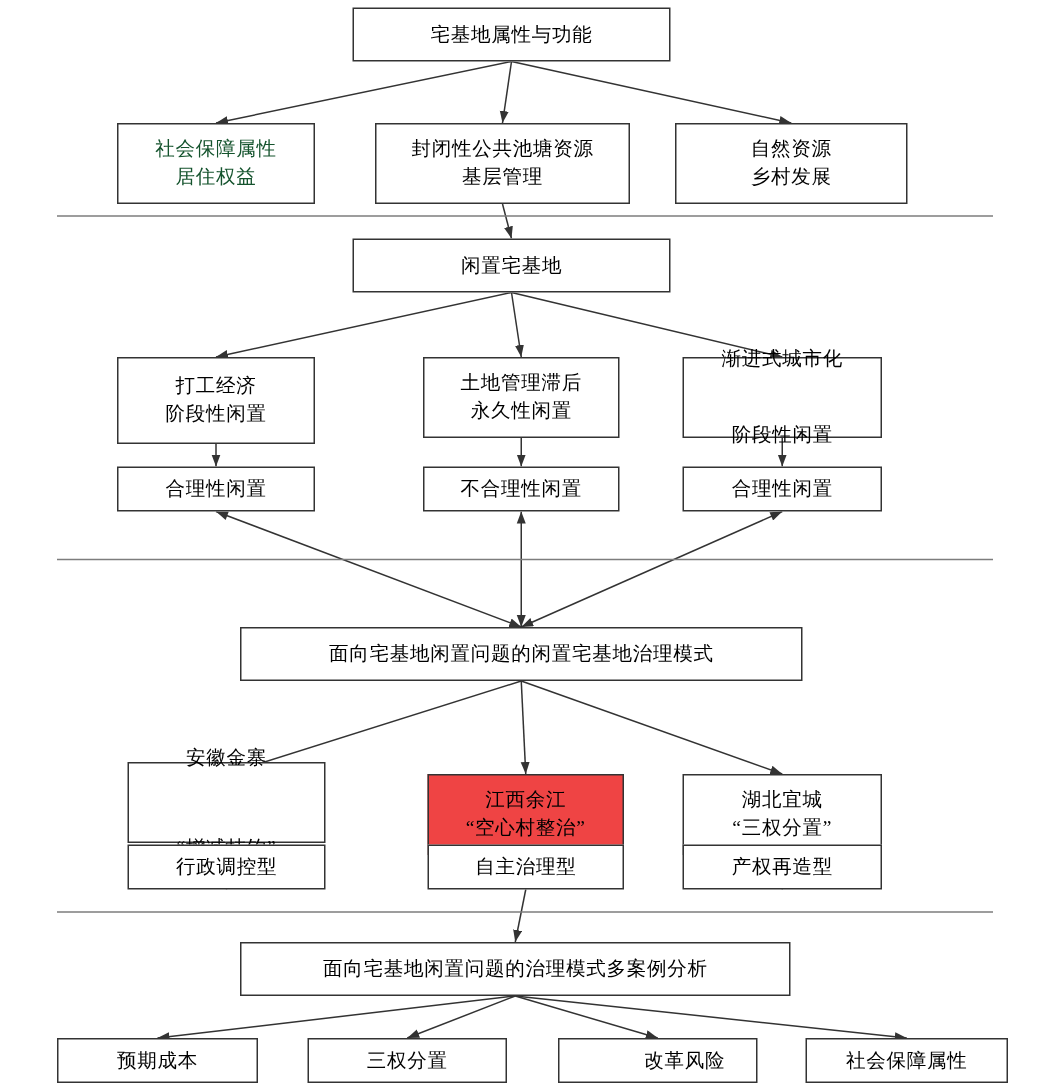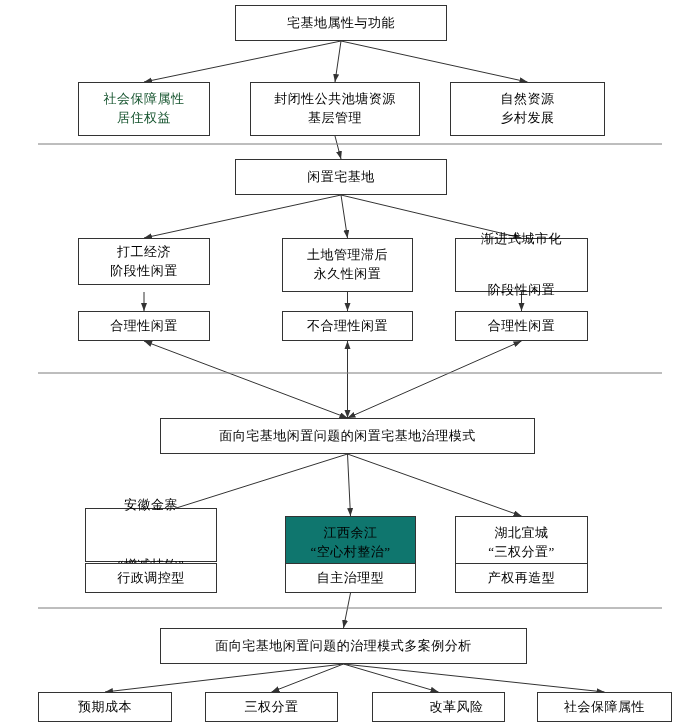--- a/index.html
+++ b/index.html
@@ -104,21 +104,21 @@
         <span class="line">封闭性公共池塘资源</span>
         <span class="line">基层管理</span>
       </div>
       <div class="node" style="left: 450px; top: 82px; width: 155px; height: 54px; border-color: rgb(51, 51, 51); background: rgb(255, 255, 255); color: rgb(0, 0, 0);">
         <span class="line">自然资源</span>
         <span class="line">乡村发展</span>
       </div>
       <div class="node" style="left: 235px; top: 159px; width: 212px; height: 36px; border-color: rgb(51, 51, 51); background: rgb(255, 255, 255); color: rgb(0, 0, 0);">
         <span class="line">闲置宅基地</span>
       </div>
-      <div class="node" style="left: 78px; top: 238px; width: 132px; height: 47px; border-color: rgb(51, 51, 51); background: rgb(255, 255, 255); color: rgb(0, 0, 0);">
+      <div class="node" style="left: 78px; top: 238px; width: 132px; height: 58px; border-color: rgb(51, 51, 51); background: rgb(255, 255, 255); color: rgb(0, 0, 0);">
         <span class="line">打工经济</span>
         <span class="line">阶段性闲置</span>
       </div>
       <div class="node" style="left: 282px; top: 238px; width: 131px; height: 54px; border-color: rgb(51, 51, 51); background: rgb(255, 255, 255); color: rgb(0, 0, 0); font-family: Liberation Serif, serif;">
         <span class="line">土地管理滞后</span>
         <span class="line">永久性闲置</span>
       </div>
       <div class="node" style="left: 455px; top: 238px; width: 133px; height: 54px; border-color: rgb(51, 51, 51); background: rgb(255, 255, 255); color: rgb(0, 0, 0); gap: 32px;">
         <span class="line">渐进式城市化</span>
         <span class="line">阶段性闲置</span>
@@ -132,21 +132,21 @@
       <div class="node" style="left: 455px; top: 311px; width: 133px; height: 30px; border-color: rgb(51, 51, 51); background: rgb(255, 255, 255); color: rgb(0, 0, 0);">
         <span class="line">合理性闲置</span>
       </div>
       <div class="node" style="left: 160px; top: 418px; width: 375px; height: 36px; border-color: rgb(51, 51, 51); background: rgb(255, 255, 255); color: rgb(0, 0, 0);">
         <span class="line">面向宅基地闲置问题的闲置宅基地治理模式</span>
       </div>
       <div class="node" style="left: 85px; top: 508px; width: 132px; height: 54px; border-color: rgb(51, 51, 51); background: rgb(255, 255, 255); color: rgb(0, 0, 0); gap: 41px;">
         <span class="line">安徽金寨</span>
         <span class="line">“增减挂钩”</span>
       </div>
-      <div class="node" style="left: 285px; top: 516px; width: 131px; height: 54px; border-color: rgb(51, 51, 51); background: #0f766e; color: rgb(0, 0, 0);">
+      <div class="node" style="left: 285px; top: 516px; width: 131px; height: 54px; border-color: rgb(51, 51, 51); background: #ef4444; color: rgb(0, 0, 0);">
         <span class="line">江西余江</span>
         <span class="line">“空心村整治”</span>
       </div>
       <div class="node" style="left: 455px; top: 516px; width: 133px; height: 54px; border-color: rgb(51, 51, 51); background: rgb(255, 255, 255); color: rgb(0, 0, 0);">
         <span class="line">湖北宜城</span>
         <span class="line">“三权分置”</span>
       </div>
       <div class="node" style="left: 85px; top: 563px; width: 132px; height: 30px; border-color: rgb(51, 51, 51); background: rgb(255, 255, 255); color: rgb(0, 0, 0);">
         <span class="line">行政调控型</span>
       </div>

